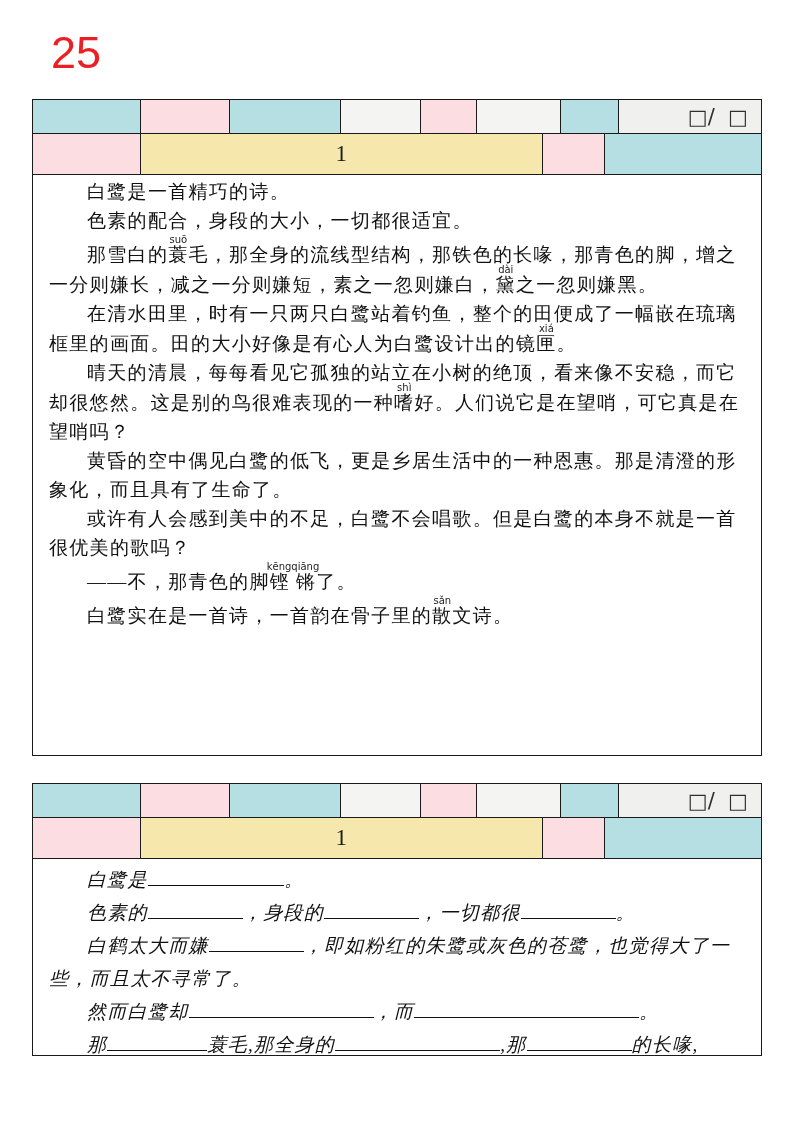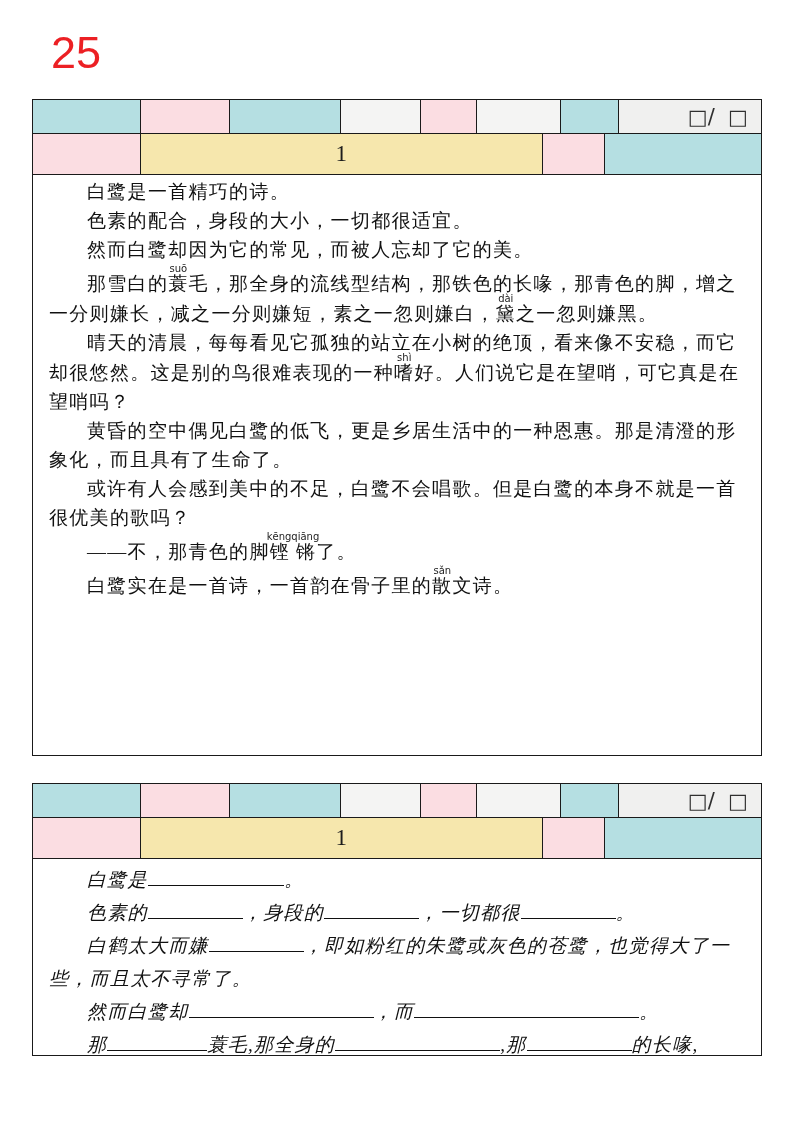--- a/index.html
+++ b/index.html
@@ -75,22 +75,22 @@
     </div>
   <div class="hrow hrow-lesson">
       <div class="hblock" style="width: 14.8%; background: rgb(251, 221, 226);"></div>
       <div class="hblock lesson" style="width: 55.2%; background: rgb(246, 231, 173);">1</div>
       <div class="hblock" style="width: 8.6%; background: rgb(251, 221, 226);"></div>
       <div class="hblock" style="width: 21.4%; background: rgb(181, 223, 226);"></div>
     </div>
   <div class="card-body">
       <p><span>白鹭是一首精巧的诗。</span></p>
       <p><span>色素的配合，身段的大小，一切都很适宜。</span></p>
-      <p><span>然而白鹭却因为它的常见，而被人忘却了它的美。</span></p>
       <p><span>那雪白的</span><ruby>蓑<rt>suō</rt></ruby><span>毛，那全身的流线型结构，那铁色的长喙，那青色的脚，增之一分则嫌长，减之一分则嫌短，素之一忽则嫌白，</span><ruby>黛<rt>dài</rt></ruby><span>之一忽则嫌黑。</span></p>
+      <p><span>在清水田里，时有一只两只白鹭站着钓鱼，整个的田便成了一幅嵌在琉璃框里的画面。田的大小好像是有心人为白鹭设计出的镜</span><ruby>匣<rt>xiá</rt></ruby><span>。</span></p>
       <p><span>晴天的清晨，每每看见它孤独的站立在小树的绝顶，看来像不安稳，而它却很悠然。这是别的鸟很难表现的一种</span><ruby>嗜<rt>shì</rt></ruby><span>好。人们说它是在望哨，可它真是在望哨吗？</span></p>
       <p><span>黄昏的空中偶见白鹭的低飞，更是乡居生活中的一种恩惠。那是清澄的形象化，而且具有了生命了。</span></p>
       <p><span>或许有人会感到美中的不足，白鹭不会唱歌。但是白鹭的本身不就是一首很优美的歌吗？</span></p>
       <p><span>——不，那青色的脚</span><ruby>铿锵<rt>kēngqiāng</rt></ruby><span>了。</span></p>
       <p><span>白鹭实在是一首诗，一首韵在骨子里的</span><ruby>散<rt>sǎn</rt></ruby><span>文诗。</span></p>
     </div>
 </section>
 
 <section class="card card-2">
   <div class="hrow hrow-top">

